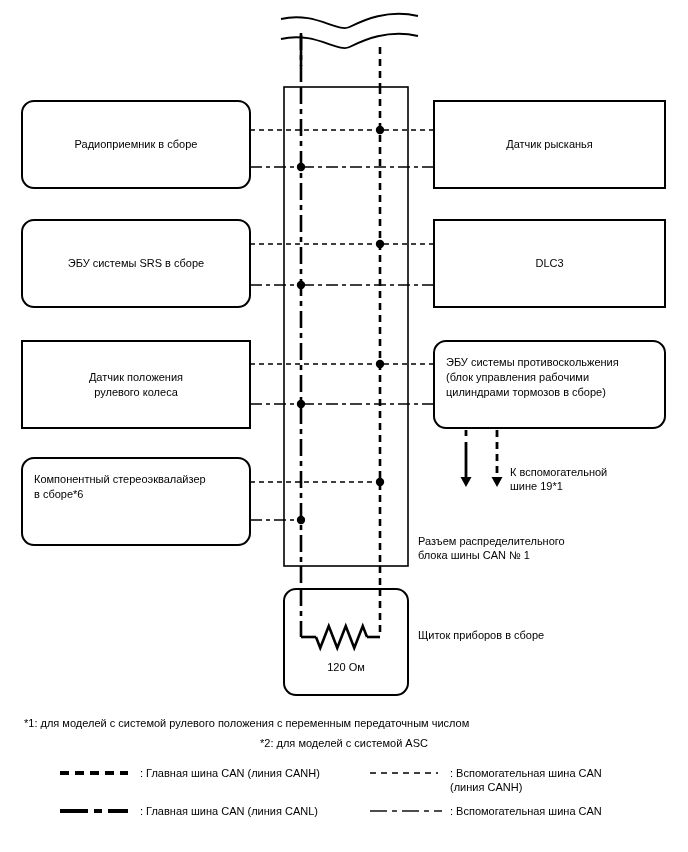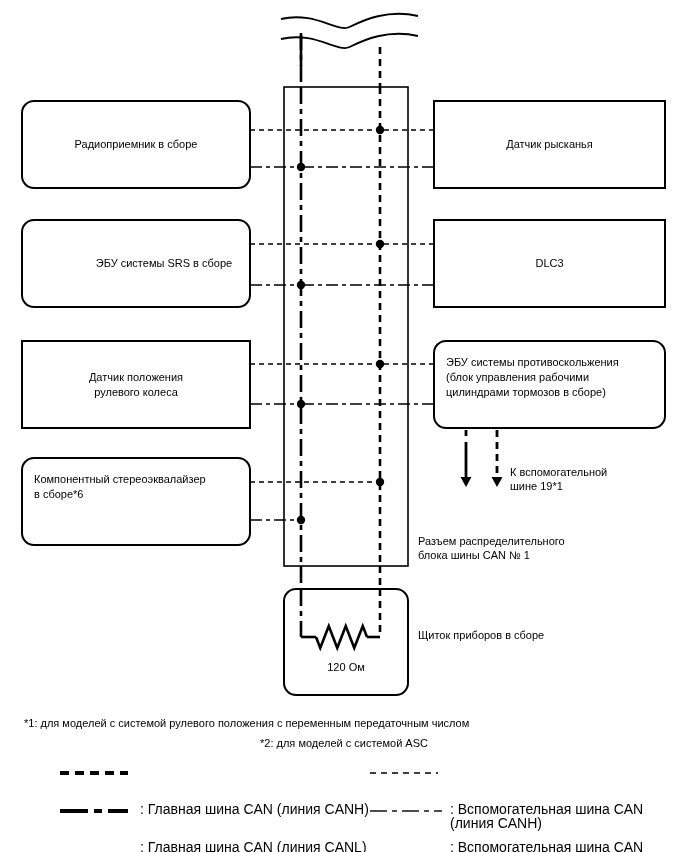--- a/index.html
+++ b/index.html
@@ -3,21 +3,21 @@
 <meta charset="utf-8">
 <style>
   html,body{margin:0;padding:0;background:#ffffff;}
   body{width:688px;height:852px;position:relative;
        font-family:"Liberation Sans","DejaVu Sans",sans-serif;
        color:#000;-webkit-font-smoothing:antialiased;}
   #stage{position:absolute;left:0;top:0;width:688px;height:852px;overflow:hidden;}
   svg.layer{position:absolute;left:0;top:0;width:688px;height:852px;}
   .txt{position:absolute;font-size:11px;line-height:14px;color:#000;white-space:pre;}
   .boxlabel{position:absolute;font-size:11px;line-height:15px;color:#000;white-space:pre;}
-  .legend-txt{position:absolute;font-size:14px;line-height:14px;white-space:pre;margin-top:36px;}
+  .legend-txt{position:absolute;font-size:11px;line-height:14px;white-space:pre;}
   .note{position:absolute;font-size:11px;line-height:18px;white-space:pre;}
 </style>
 </head>
 <body>
 
 <div id="stage">
 
   <svg class="layer" id="vec" viewBox="0 0 688 852">
       <path d="M 281 19 C 315 11 337.5 33 349.5 27 C 363.5 20 388 9 418 16" stroke="#000000" stroke-width="1.8" fill="none" stroke-linecap="butt"></path>
       <path d="M 281 39 C 315 31 337.5 53 349.5 47 C 363.5 40 388 29 418 36" stroke="#000000" stroke-width="1.8" fill="none" stroke-linecap="butt"></path>
@@ -75,21 +75,21 @@
       <line x1="370" y1="773" x2="438" y2="773" stroke="#000000" stroke-width="1.4" fill="none" stroke-dasharray="6,5" stroke-linecap="butt"></line>
       <line x1="370" y1="811" x2="387" y2="811" stroke="#000000" stroke-width="1.4" fill="none" stroke-linecap="butt"></line>
       <line x1="392" y1="811" x2="397" y2="811" stroke="#000000" stroke-width="1.4" fill="none" stroke-linecap="butt"></line>
       <line x1="402" y1="811" x2="419" y2="811" stroke="#000000" stroke-width="1.4" fill="none" stroke-linecap="butt"></line>
       <line x1="424" y1="811" x2="429" y2="811" stroke="#000000" stroke-width="1.4" fill="none" stroke-linecap="butt"></line>
       <line x1="434" y1="811" x2="442" y2="811" stroke="#000000" stroke-width="1.4" fill="none" stroke-linecap="butt"></line>
     </svg>
 
   <div id="labels">
       <div class="boxlabel" style="left: 22px; top: 137px; width: 228px; text-align: center;"><div>Радиоприемник в сборе</div></div>
-      <div class="boxlabel" style="left: 22px; top: 256px; width: 228px; text-align: center; margin-left: 28px;"><div>ЭБУ системы SRS в сборе</div></div>
+      <div class="boxlabel" style="left: 22px; top: 256px; width: 228px; text-align: center;"><div>ЭБУ системы SRS в сборе</div></div>
       <div class="boxlabel" style="left: 22px; top: 369.5px; width: 228px; text-align: center;"><div>Датчик положения</div><div>рулевого колеса</div></div>
       <div class="boxlabel" style="left: 34px; top: 472px; width: 204px; text-align: left;"><div>Компонентный стереоэквалайзер</div><div>в сборе*6</div></div>
       <div class="boxlabel" style="left: 434px; top: 137px; width: 231px; text-align: center;"><div>Датчик рысканья</div></div>
       <div class="boxlabel" style="left: 434px; top: 256px; width: 231px; text-align: center;"><div>DLC3</div></div>
       <div class="boxlabel" style="left: 446px; top: 355px; width: 207px; text-align: left;"><div>ЭБУ системы противоскольжения</div><div>(блок управления рабочими</div><div>цилиндрами тормозов в сборе)</div></div>
       <div class="txt" style="left: 510px; top: 465px; width: 180px; text-align: left;"><div>К вспомогательной</div><div>шине 19*1</div></div>
       <div class="txt" style="left: 418px; top: 534px; width: 230px; text-align: left;"><div>Разъем распределительного</div><div>блока шины CAN № 1</div></div>
       <div class="txt" style="left: 418px; top: 628px; width: 230px; text-align: left;"><div>Щиток приборов в сборе</div></div>
       <div class="txt" style="left: 284px; top: 660px; width: 124px; text-align: center;"><div>120 Ом</div></div>
       <div class="note" style="left: 24px; top: 714px; width: 640px; text-align: left;"><div>*1: для моделей с системой рулевого положения с переменным передаточным числом</div></div>

